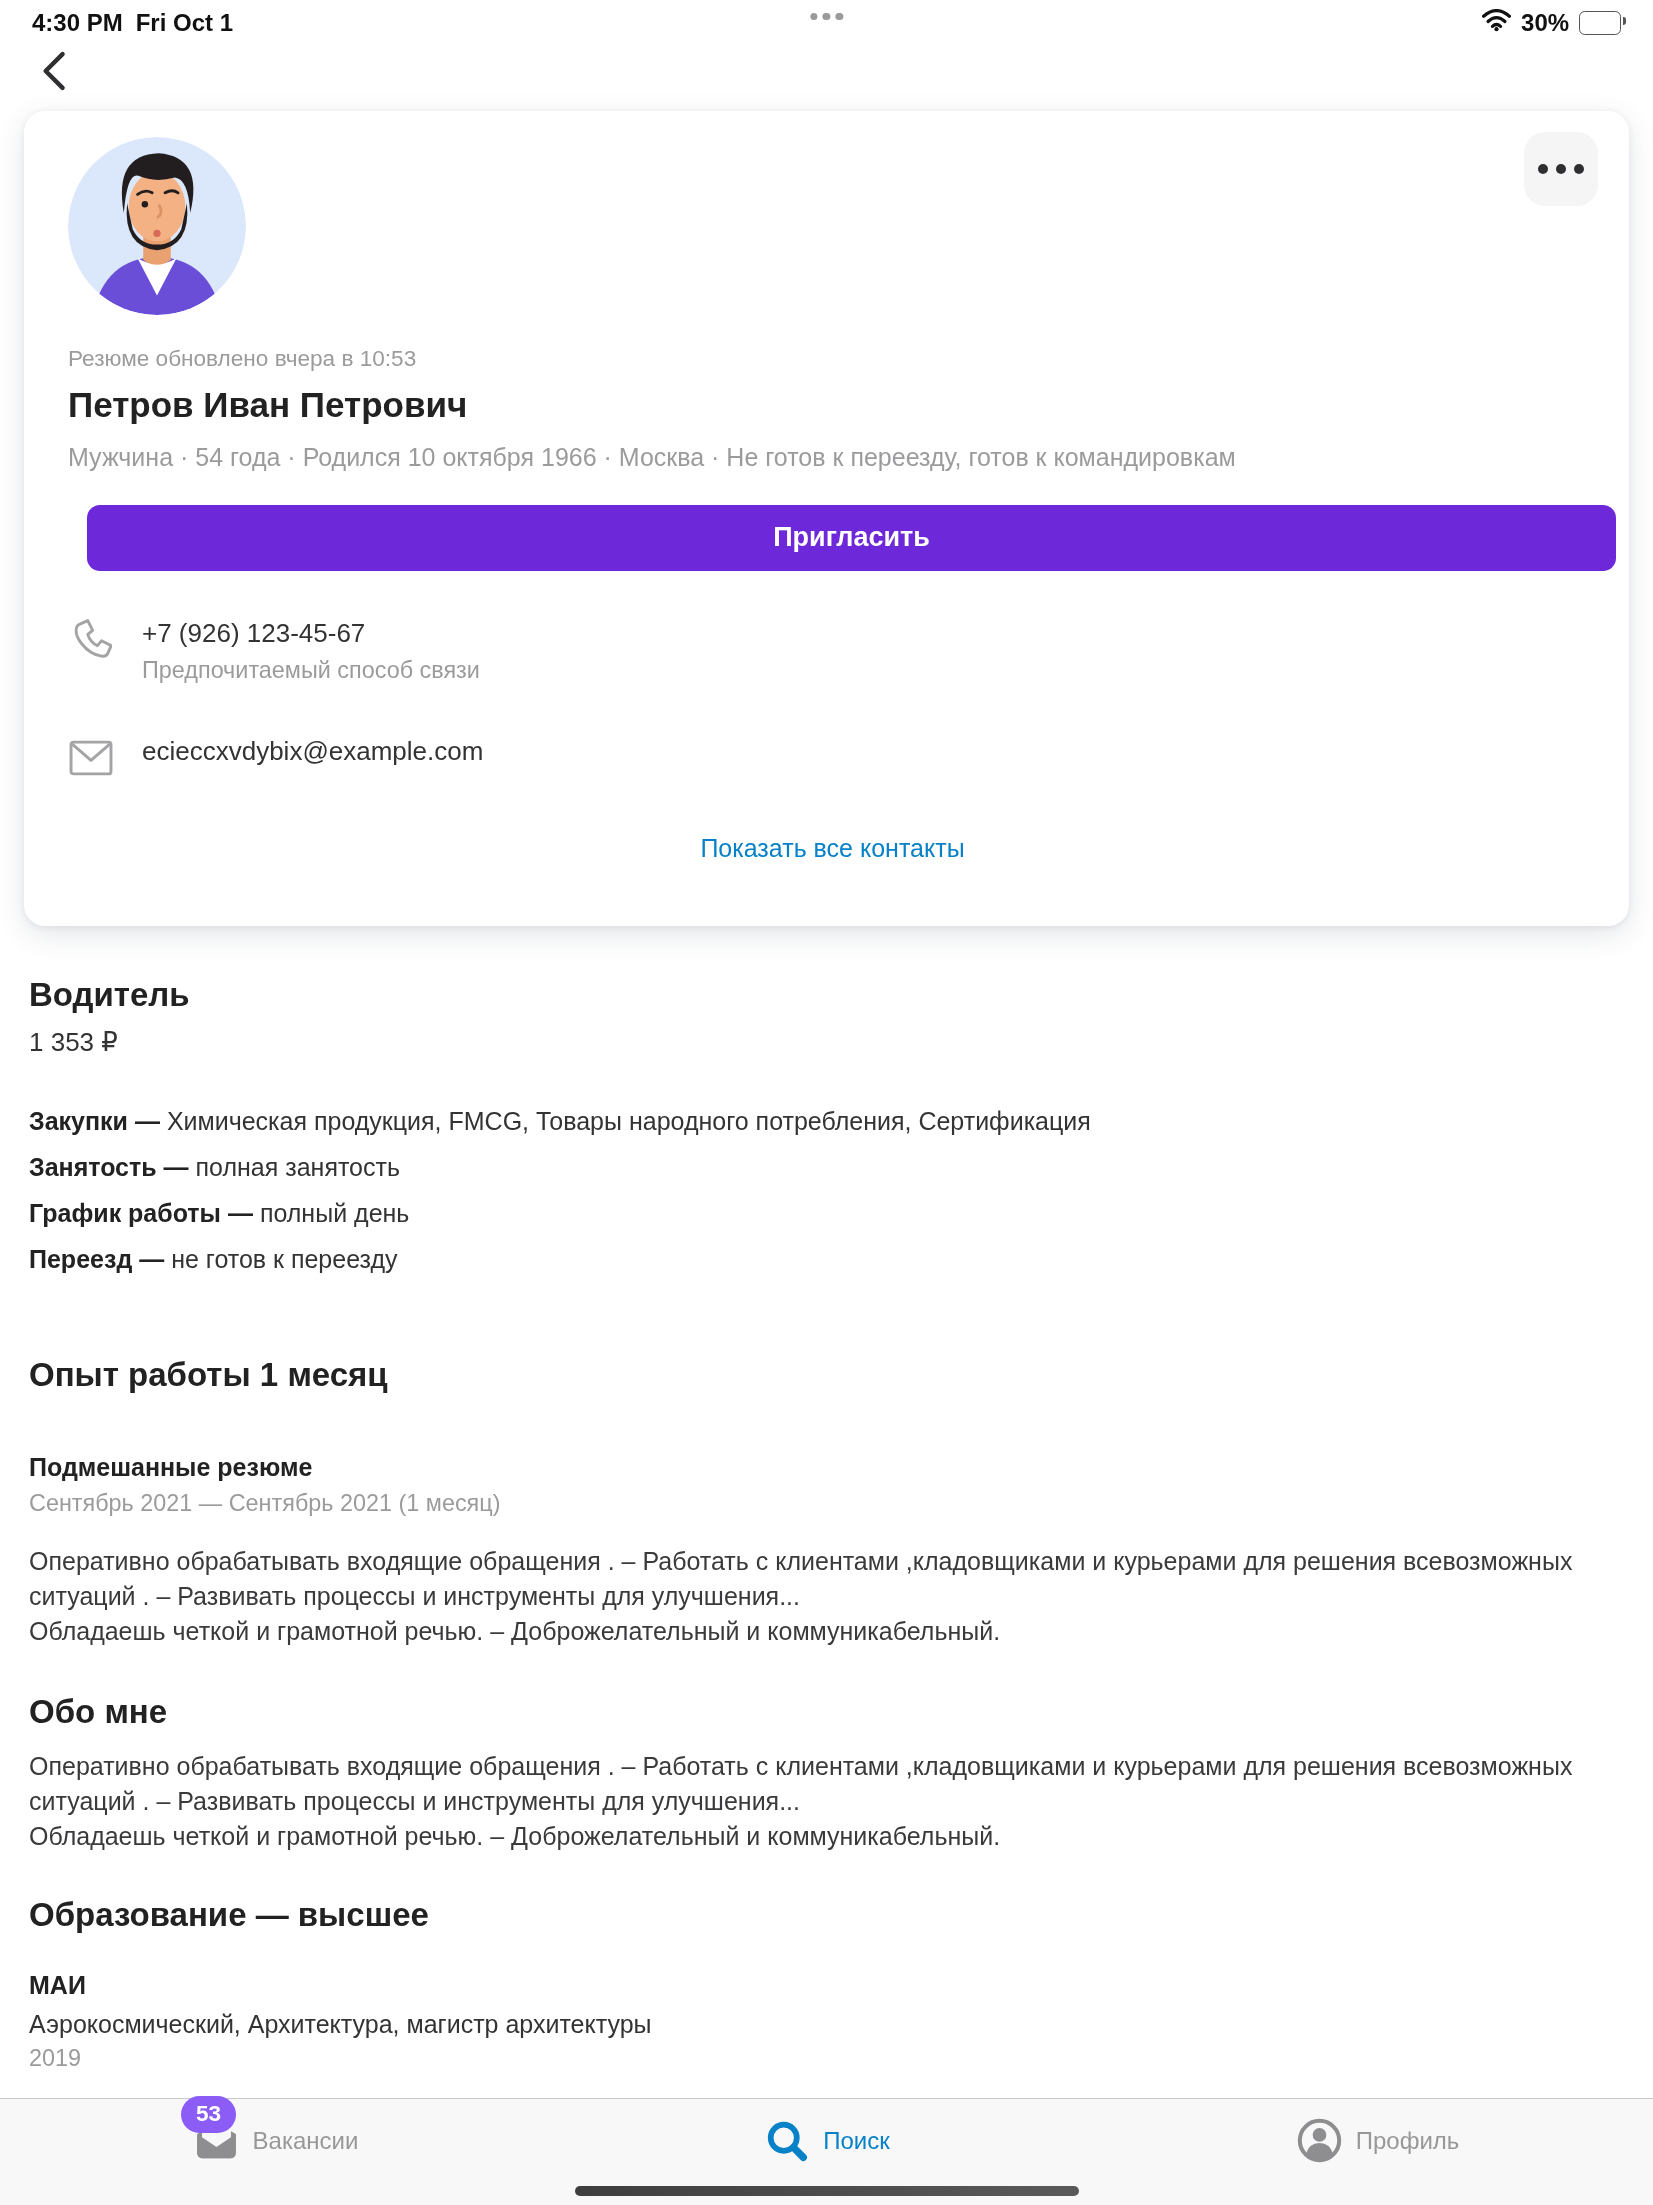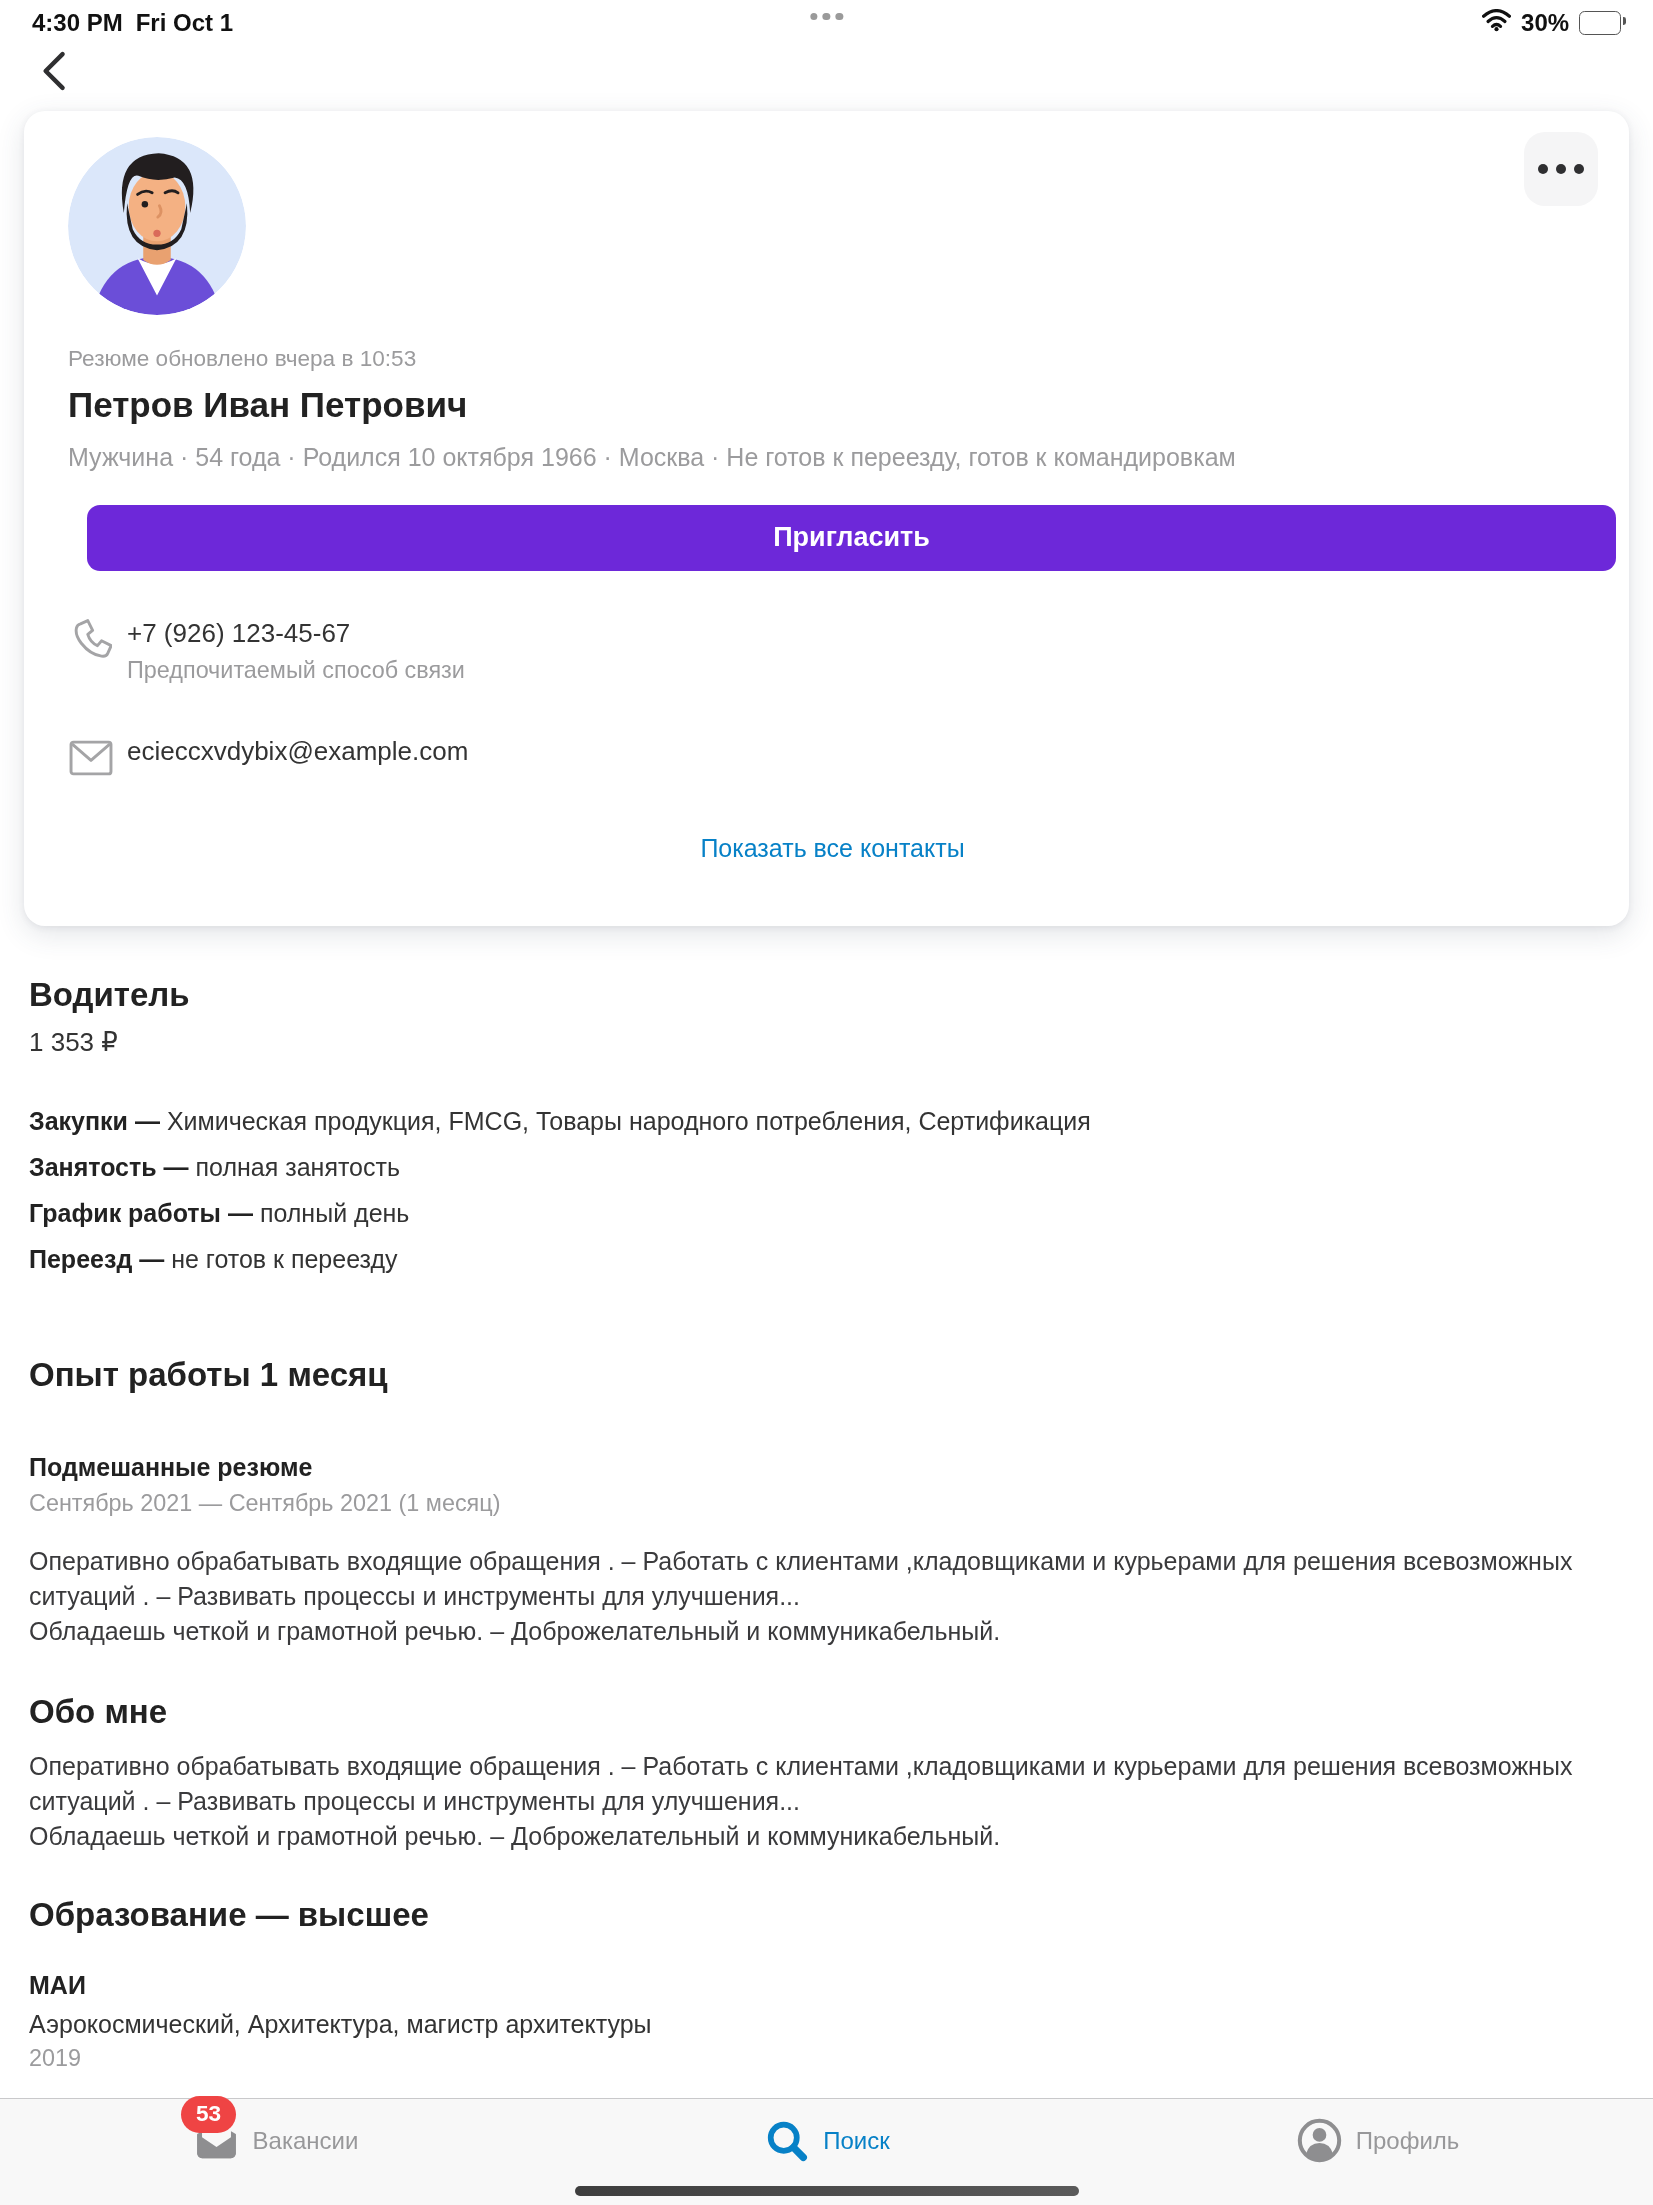--- a/index.html
+++ b/index.html
@@ -36,21 +36,21 @@
   .updated{margin-top:31px;font-size:22.6px;color:#9b9b9d;}
   .name{margin-top:13px;font-size:35px;font-weight:700;color:#222;}
   .meta{margin-top:16px;font-size:25px;color:#9b9b9d;line-height:1.3;}
   .invite-btn{
     margin-top:31px;width:100%;height:66px;border:none;border-radius:13px;
     background:#6d28d9;color:#fff;font-size:27px;font-weight:700;
     display:flex;align-items:center;justify-content:center;cursor:pointer;
     font-family:"Liberation Sans","DejaVu Sans",sans-serif;
     margin-left:19px;
   }
-  .contact-row{display:flex;margin-top:47px;gap:14px;align-items:flex-start;}
+  .contact-row{display:flex;margin-top:47px;gap:29px;align-items:flex-start;}
   .contact-icon{width:45px;height:45px;flex:0 0 auto;display:flex;align-items:center;justify-content:center;}
   .contact-main{font-size:26px;color:#333;}
   .contact-sub{margin-top:8px;font-size:23.4px;color:#9b9b9d;}
   .show-contacts{margin-top:53px;text-align:center;font-size:25px;color:#0781c7;cursor:pointer;}
   
   .content{padding:0 29px;}
   .h1{font-size:33px;font-weight:700;color:#222;}
   .pos-title{margin-top:50px;}
   .salary{margin-top:13px;font-size:26px;color:#333;}
   .attrs{margin-top:40px;}
@@ -75,21 +75,21 @@
   }
   .tab{
     flex:1;display:flex;align-items:center;justify-content:center;gap:13px;
     padding-top:18px;cursor:pointer;
   }
   .tab-label{font-size:24px;color:#98989a;}
   .tab.active .tab-label{color:#0781c7;}
   .tab-icon{position:relative;width:47px;height:47px;display:flex;align-items:center;justify-content:center;}
   .badge{
     position:absolute;top:-21px;left:-11.3px;min-width:32px;padding:2.4px 11.3px;
-    background:#ef4444;color:#fff;font-size:22.6px;font-weight:700;text-align:center;
+    background:#8b5cf6;color:#fff;font-size:22.6px;font-weight:700;text-align:center;
     border-radius:24px;line-height:32px;
   }
   .home-indicator{
     position:absolute;left:50%;bottom:9px;transform:translateX(-50%);
     width:504px;height:10.5px;border-radius:6.5px;
     background:linear-gradient(90deg,#3e3e3e,#5a5a5a);cursor:grab;
   }
 </style>
 </head>
 <body>

